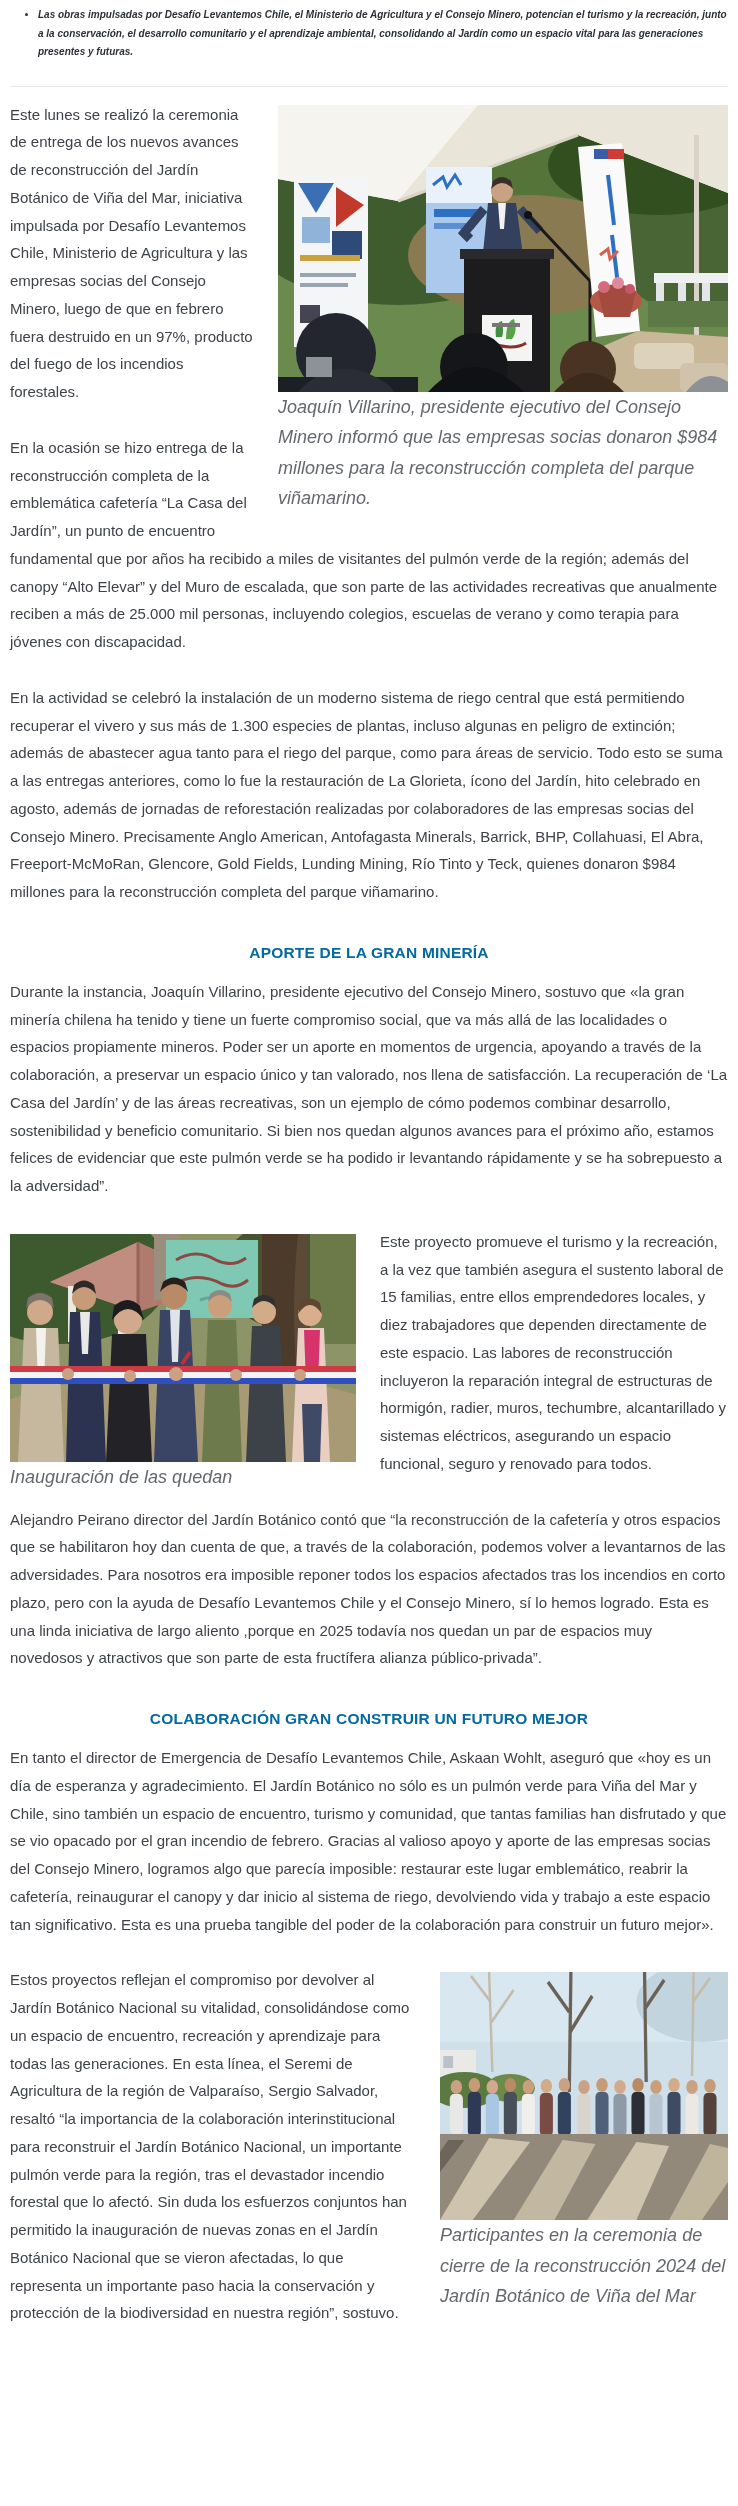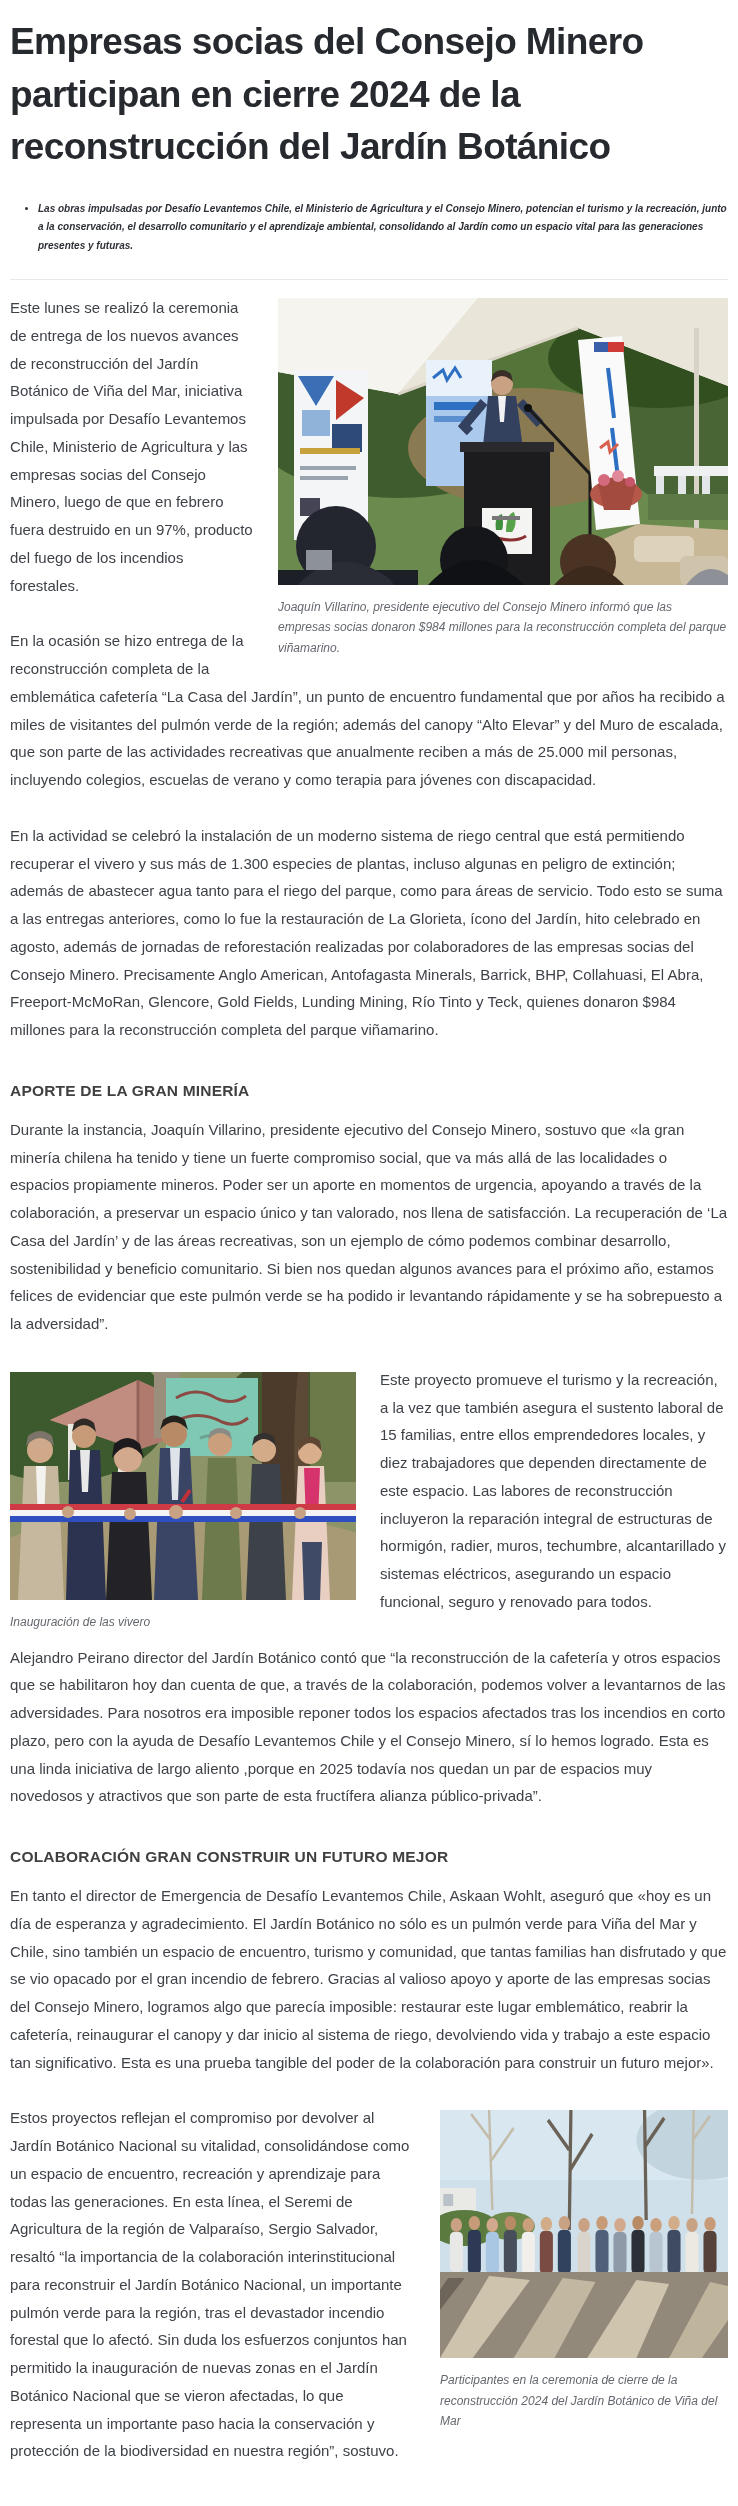--- a/index.html
+++ b/index.html
@@ -39,25 +39,26 @@
   }
 
   p.body-par {
     font-size: 15px;
     line-height: 1.85;
     margin: 0 0 28px 0;
     color: #3e4248;
   }
 
   h2.section-heading {
-    color: #404040;
+    color: #0369a1;
     font-size: 15.5px;
     font-weight: 700;
     letter-spacing: 0.2px;
     margin: 38px 0 16px 0;
+    text-align: center;
   }
 
   figure { margin: 0; }
   figure.fig-right {
     float: right;
     width: 450px;
     margin: 4px 0 10px 24px;
   }
   figure.fig-left {
     float: left;
@@ -74,36 +75,34 @@
     width: 100%;
     overflow: hidden;
     background: #dcdcdc;
   }
   .photo svg { display: block; width: 100%; height: 100%; }
   .photo-1 { height: 287px; }
   .photo-2 { height: 228px; }
   .photo-3 { height: 248px; }
 
   figcaption {
-    font-size: 12px;
+    font-size: 18px;
     font-style: italic;
     color: #64686e;
     line-height: 1.7;
-    margin-top: 12px;
   }
 
   .clear { clear: both; }
   .after-fig { clear: both; }
 </style>
 </head>
 <body>
 
 <div class="page">
 
-  <h1 class="article-title">Empresas socias del Consejo Minero participan en cierre 2024 de la reconstrucción del Jardín Botánico</h1>
 
   <ul class="lead-list">
     <li>Las obras impulsadas por Desafío Levantemos Chile, el Ministerio de Agricultura y el Consejo Minero, potencian el turismo y la recreación, junto a la conservación, el desarrollo comunitario y el aprendizaje ambiental, consolidando al Jardín como un espacio vital para las generaciones presentes y futuras.</li>
   </ul>
 
   <hr class="divider">
 
   <div>
     <figure class="fig-right">
       <span class="photo photo-1">
@@ -268,21 +267,21 @@
           <rect x="0" y="144" width="346" height="6" fill="#2f4fc0"></rect>
           <g fill="#c9a183">
             <circle cx="58" cy="140" r="6"></circle>
               <circle cx="120" cy="142" r="6"></circle>
               <circle cx="166" cy="140" r="7"></circle>
               <circle cx="226" cy="141" r="6"></circle>
               <circle cx="290" cy="141" r="6"></circle>
           </g>
         </svg>
       </span>
-      <figcaption>Inauguración de las vivero</figcaption>
+      <figcaption>Inauguración de las quedan</figcaption>
     </figure>
     <p class="body-par">Este proyecto promueve el turismo y la recreación, a la vez que también asegura el sustento laboral de 15 familias, entre ellos emprendedores locales, y diez trabajadores que dependen directamente de este espacio. Las labores de reconstrucción incluyeron la reparación integral de estructuras de hormigón, radier, muros, techumbre, alcantarillado y sistemas eléctricos, asegurando un espacio funcional, seguro y renovado para todos.</p>
   </div>
 
   <p class="body-par after-fig">Alejandro Peirano director del Jardín Botánico contó que “la reconstrucción de la cafetería y otros espacios que se habilitaron hoy dan cuenta de que, a través de la colaboración, podemos volver a levantarnos de las adversidades. Para nosotros era imposible reponer todos los espacios afectados tras los incendios en corto plazo, pero con la ayuda de Desafío Levantemos Chile y el Consejo Minero, sí lo hemos logrado. Esta es una linda iniciativa de largo aliento ,porque en 2025 todavía nos quedan un par de espacios muy novedosos y atractivos que son parte de esta fructífera alianza público-privada”.</p>
 
   <h2 class="section-heading">COLABORACIÓN GRAN CONSTRUIR UN FUTURO MEJOR</h2>
 
   <p class="body-par">En tanto el director de Emergencia de Desafío Levantemos Chile, Askaan Wohlt, aseguró que «hoy es un día de esperanza y agradecimiento. El Jardín Botánico no sólo es un pulmón verde para Viña del Mar y Chile, sino también un espacio de encuentro, turismo y comunidad, que tantas familias han disfrutado y que se vio opacado por el gran incendio de febrero. Gracias al valioso apoyo y aporte de las empresas socias del Consejo Minero, logramos algo que parecía imposible: restaurar este lugar emblemático, reabrir la cafetería, reinaugurar el canopy y dar inicio al sistema de riego, devolviendo vida y trabajo a este espacio tan significativo. Esta es una prueba tangible del poder de la colaboración para construir un futuro mejor».</p>
 

